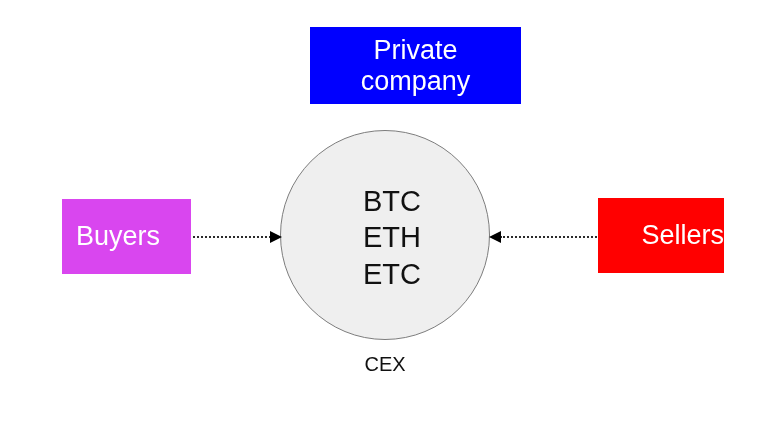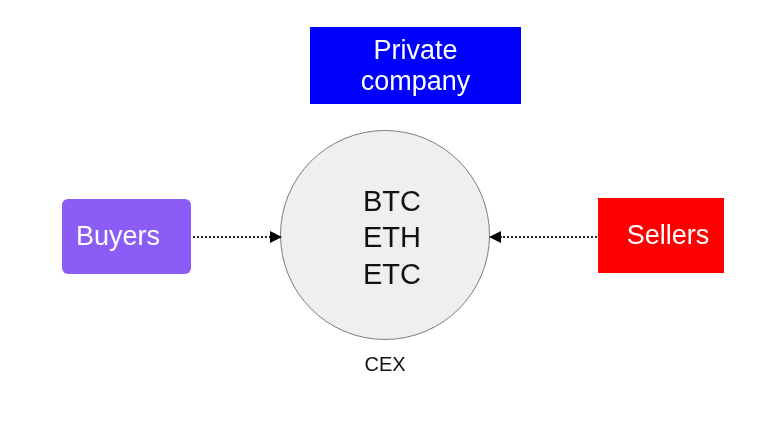--- a/index.html
+++ b/index.html
@@ -41,35 +41,34 @@
     background: #0000ff;
     font-size: 27px;
     margin-left: 24px;
   }
 
   #buyers-box {
     left: 62px;
     top: 199px;
     width: 129px;
     height: 75px;
-    background: #8b5cf6;
+    background: #d946ef;
     font-size: 27px;
     justify-content: flex-start;
     padding-left: 14px;
-    border-radius: 6px;
   }
 
   #sellers-box {
     left: 598px;
     top: 198px;
     width: 126px;
     height: 75px;
     background: #ff0000;
     font-size: 27px;
-    justify-content: center;
+    justify-content: flex-end;
     padding-left: 14px;
   }
 
   
   #cex-circle {
     position: absolute;
     left: 280px;
     top: 130px;
     width: 210px;
     height: 210px;

